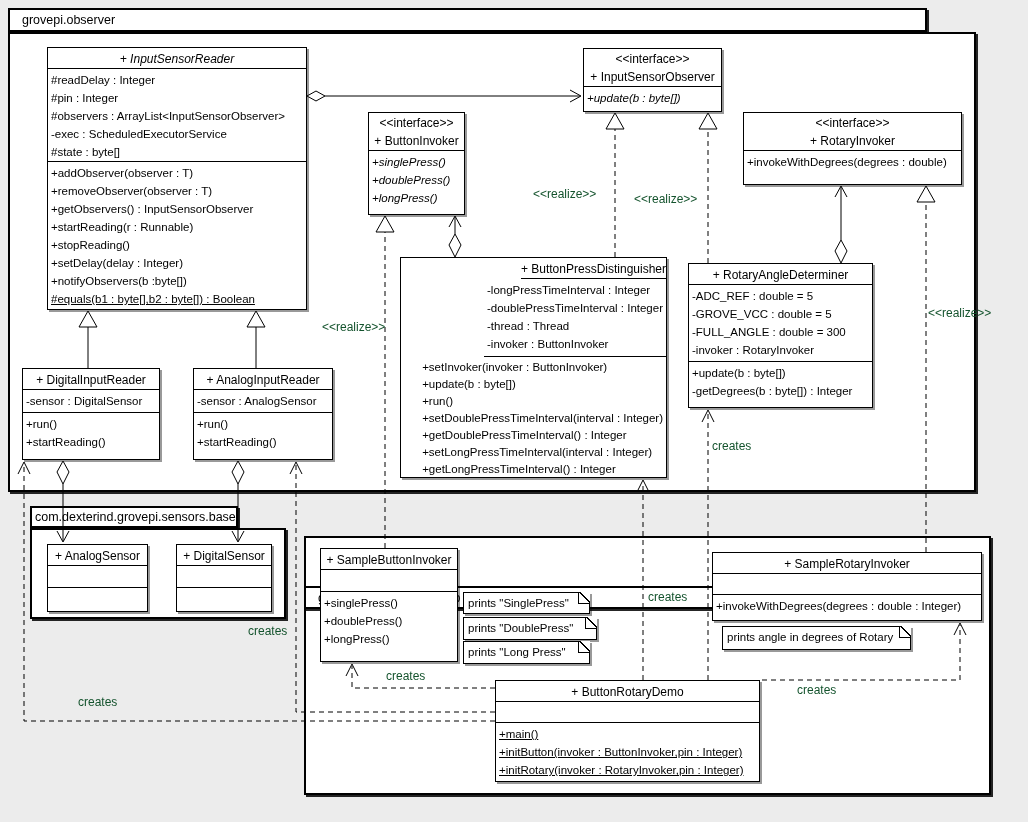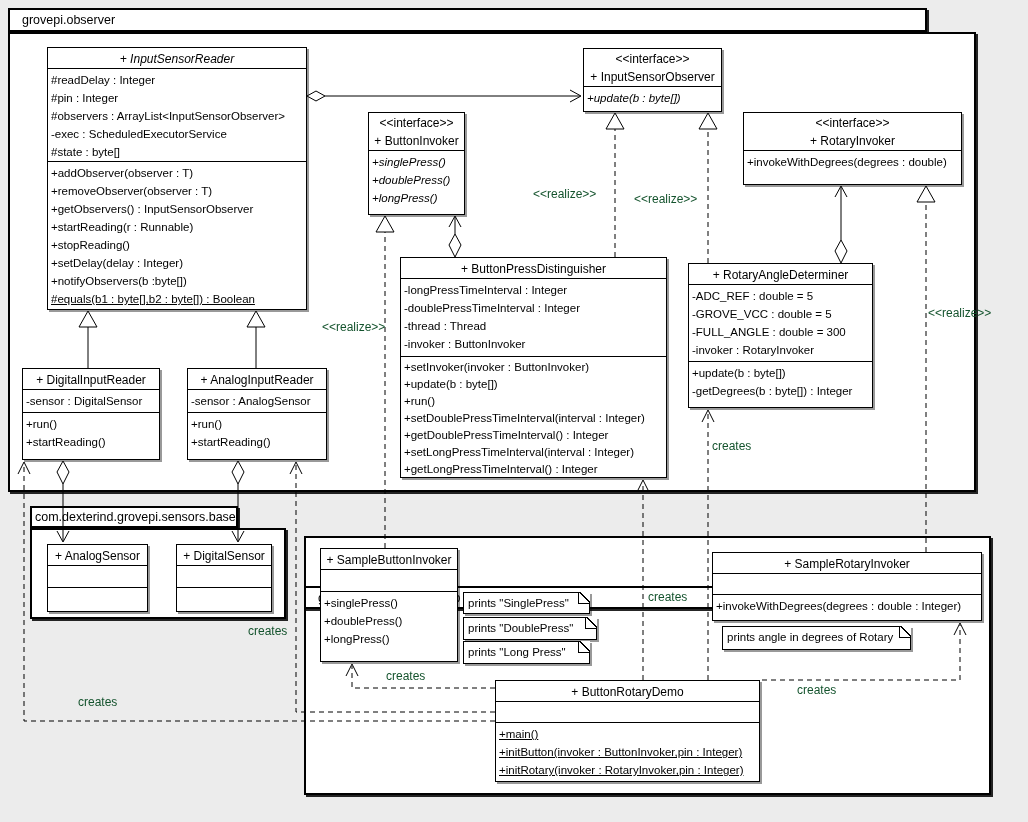--- a/index.html
+++ b/index.html
@@ -113,21 +113,21 @@
   <div class="cls" style="left:743px;top:112px;width:219px;height:73px;">
     <div class="ctitle">
       <div class="stereo">&lt;&lt;interface&gt;&gt;</div>
       <div class="cname">+ RotaryInvoker</div>
     </div>
     <div class="comp last">
         <div class="member">+invokeWithDegrees(degrees : double)</div>
       </div>
   </div>
 
-  <div class="cls" style="left:400px;top:257px;width:267px;height:221px;">
+  <div class="cls" style="left:400px;top:257px;width:267px;height:221px;align-items:flex-end;">
     <div class="ctitle">
       <div class="cname">+ ButtonPressDistinguisher</div>
     </div>
     <div class="comp" style="height:78px;">
         <div class="member">-longPressTimeInterval : Integer</div>
         <div class="member">-doublePressTimeInterval : Integer</div>
         <div class="member">-thread : Thread</div>
         <div class="member">-invoker : ButtonInvoker</div>
       </div>
     <div class="comp last tight">
@@ -163,21 +163,21 @@
     </div>
     <div class="comp" style="height:23px;">
         <div class="member">-sensor : DigitalSensor</div>
       </div>
     <div class="comp last">
         <div class="member">+run()</div>
         <div class="member">+startReading()</div>
       </div>
   </div>
 
-  <div class="cls" style="left:187px;top:368px;width:140px;height:92px;justify-content:center;">
+  <div class="cls" style="left:193px;top:368px;width:140px;height:92px;justify-content:center;">
     <div class="ctitle">
       <div class="cname">+ AnalogInputReader</div>
     </div>
     <div class="comp" style="height:23px;">
         <div class="member">-sensor : AnalogSensor</div>
       </div>
     <div class="comp last">
         <div class="member">+run()</div>
         <div class="member">+startReading()</div>
       </div>

